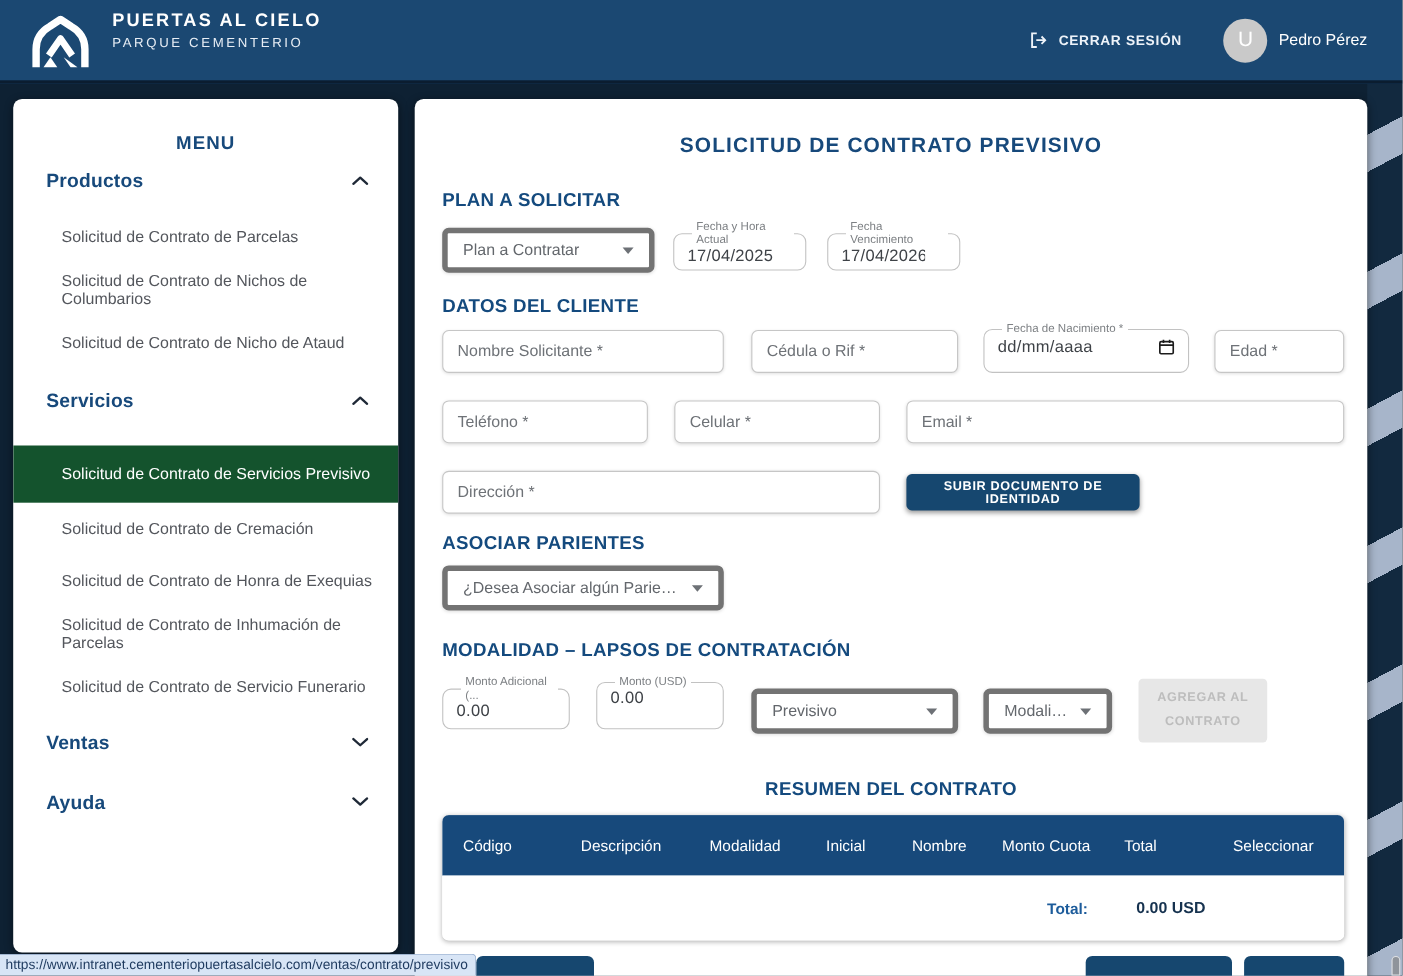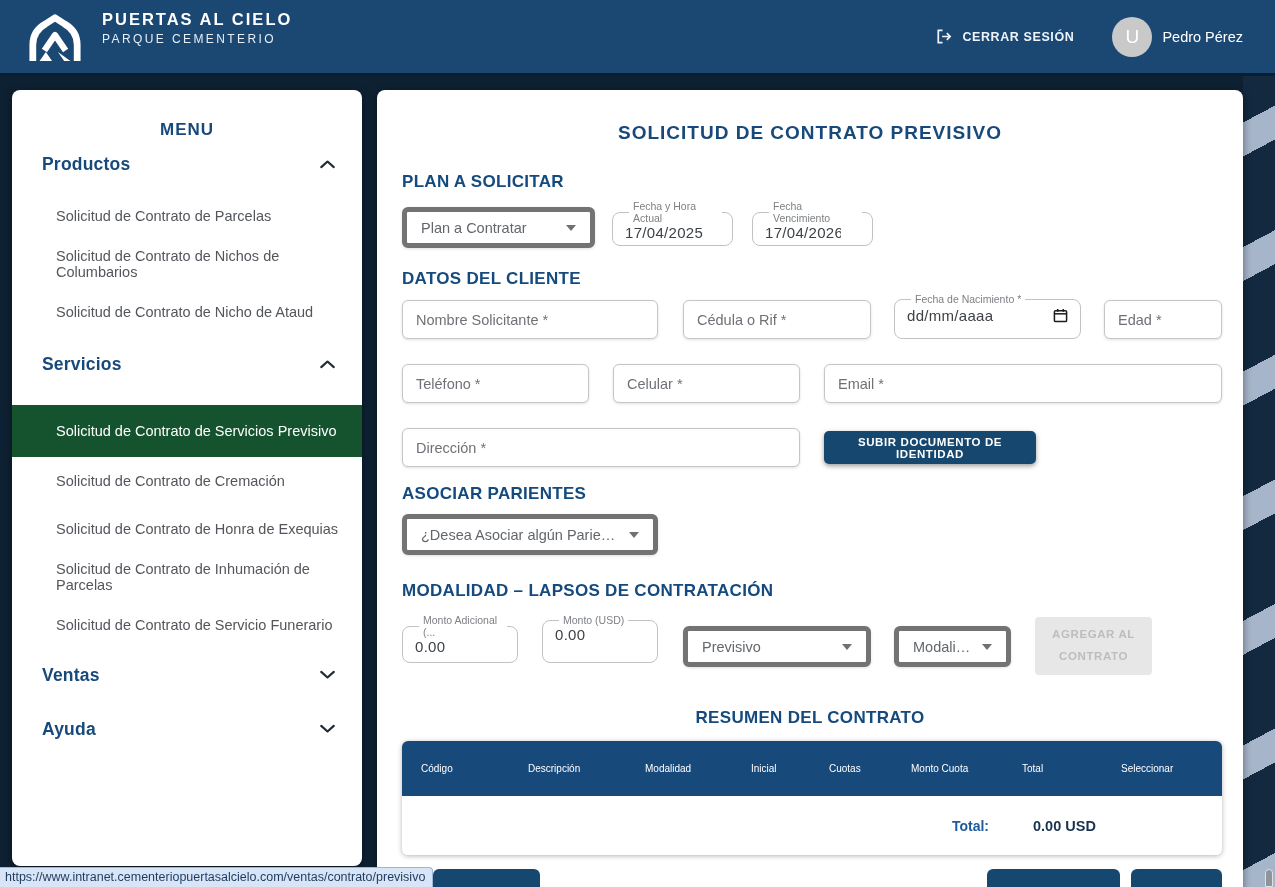--- a/index.html
+++ b/index.html
@@ -122,21 +122,21 @@
 
   
   .sum-table {
     position:absolute; left:25px; top:651px; width:820px; border-radius:6px;
     overflow:hidden; box-shadow:0 1px 5px rgba(0,0,0,.3);
   }
   .sum-head {
     background:#17497b; height:55px; display:grid; align-items:center;
     grid-template-columns:107px 117px 106px 78px 82px 111px 99px 120px;
   }
-  .sum-head div { color:#fff; font-size:10px; padding-left:19px; }
+  .sum-head div { color:#fff; font-size:14px; padding-left:19px; }
   .sum-body {
     background:#fff; height:59px; display:grid; align-items:center;
     grid-template-columns:107px 117px 106px 78px 82px 111px 99px 120px;
   }
   .sum-total-label { color:#1d5c9b; font-size:14px; font-weight:bold; text-align:right; padding-right:14px; }
   .sum-total-value { color:#16324f; font-size:14.5px; font-weight:bold; padding-left:30px; white-space:nowrap; }
 
   
   .cut-btn { position:absolute; top:779px; height:40px; background:#16476f; border-radius:6px; border:none; cursor:pointer; }
 
@@ -317,21 +317,21 @@
   <button class="btn-disabled" style="left:658px; top:527px; width:117px; height:58px;">AGREGAR AL CONTRATO</button>
 
   <div class="sec-h center" style="top:618px;">RESUMEN DEL CONTRATO</div>
 
   <div class="sum-table">
     <div class="sum-head">
       <div>Código</div>
       <div>Descripción</div>
       <div>Modalidad</div>
       <div>Inicial</div>
-      <div>Cuotas</div>
+      <div>Nombre</div>
       <div>Monto Cuota</div>
       <div>Total</div>
       <div>Seleccionar</div>
     </div>
     <div class="sum-body">
       <div></div>
         <div></div>
         <div></div>
         <div></div>
         <div></div>

